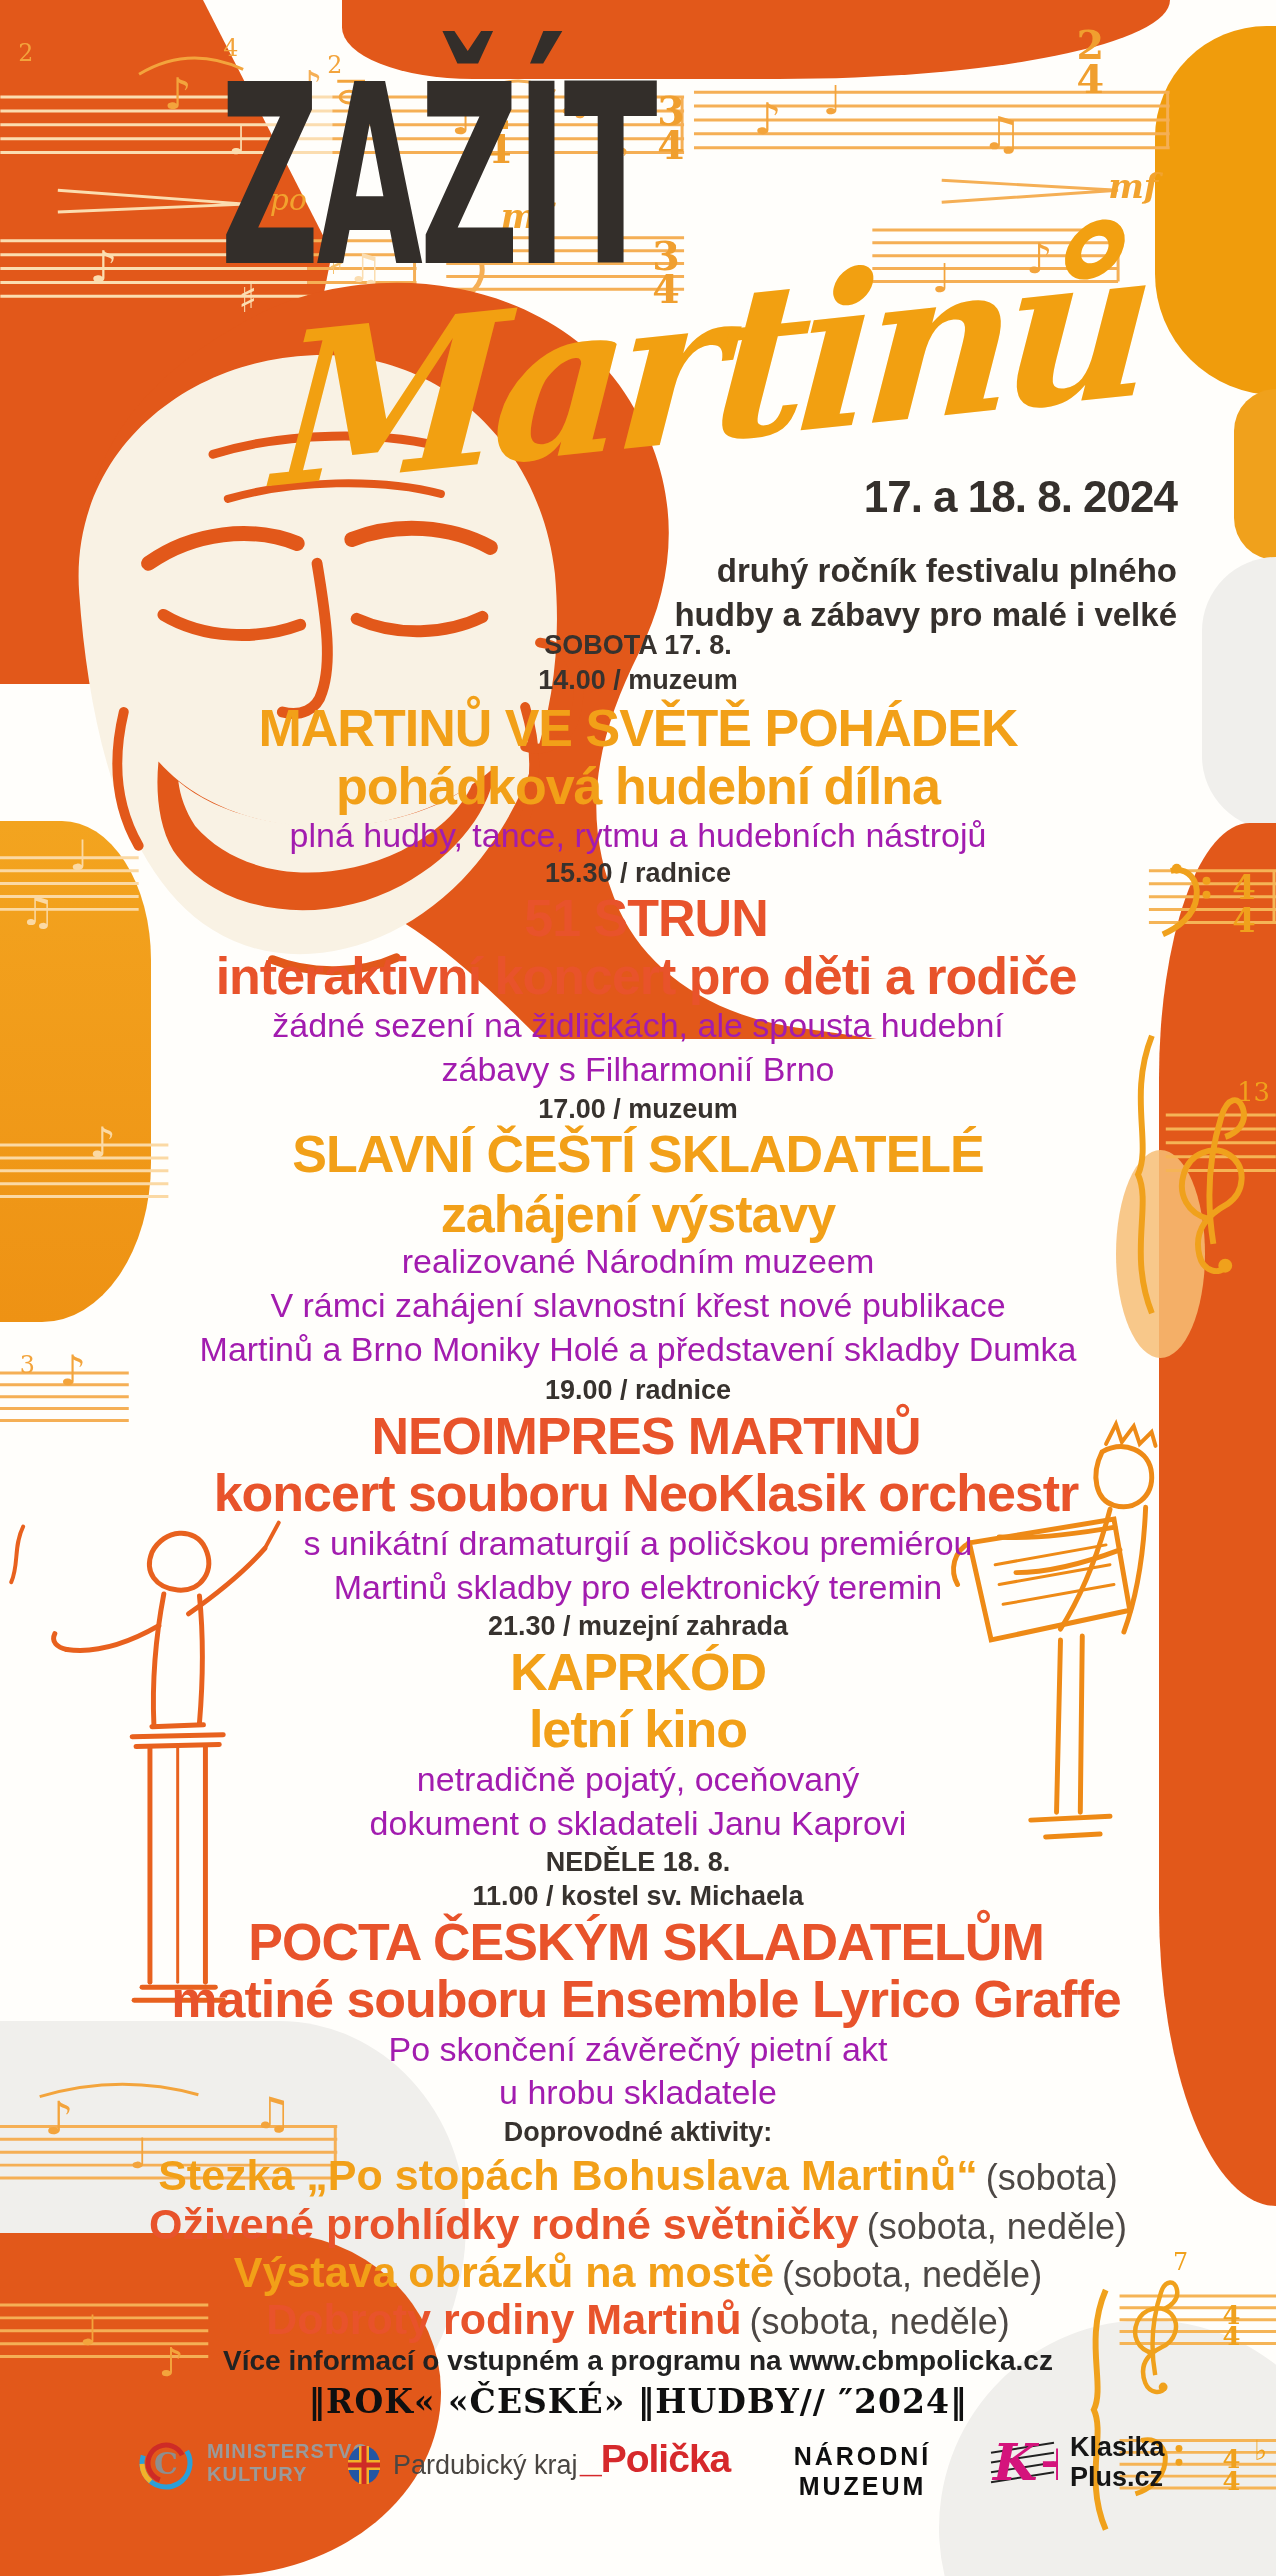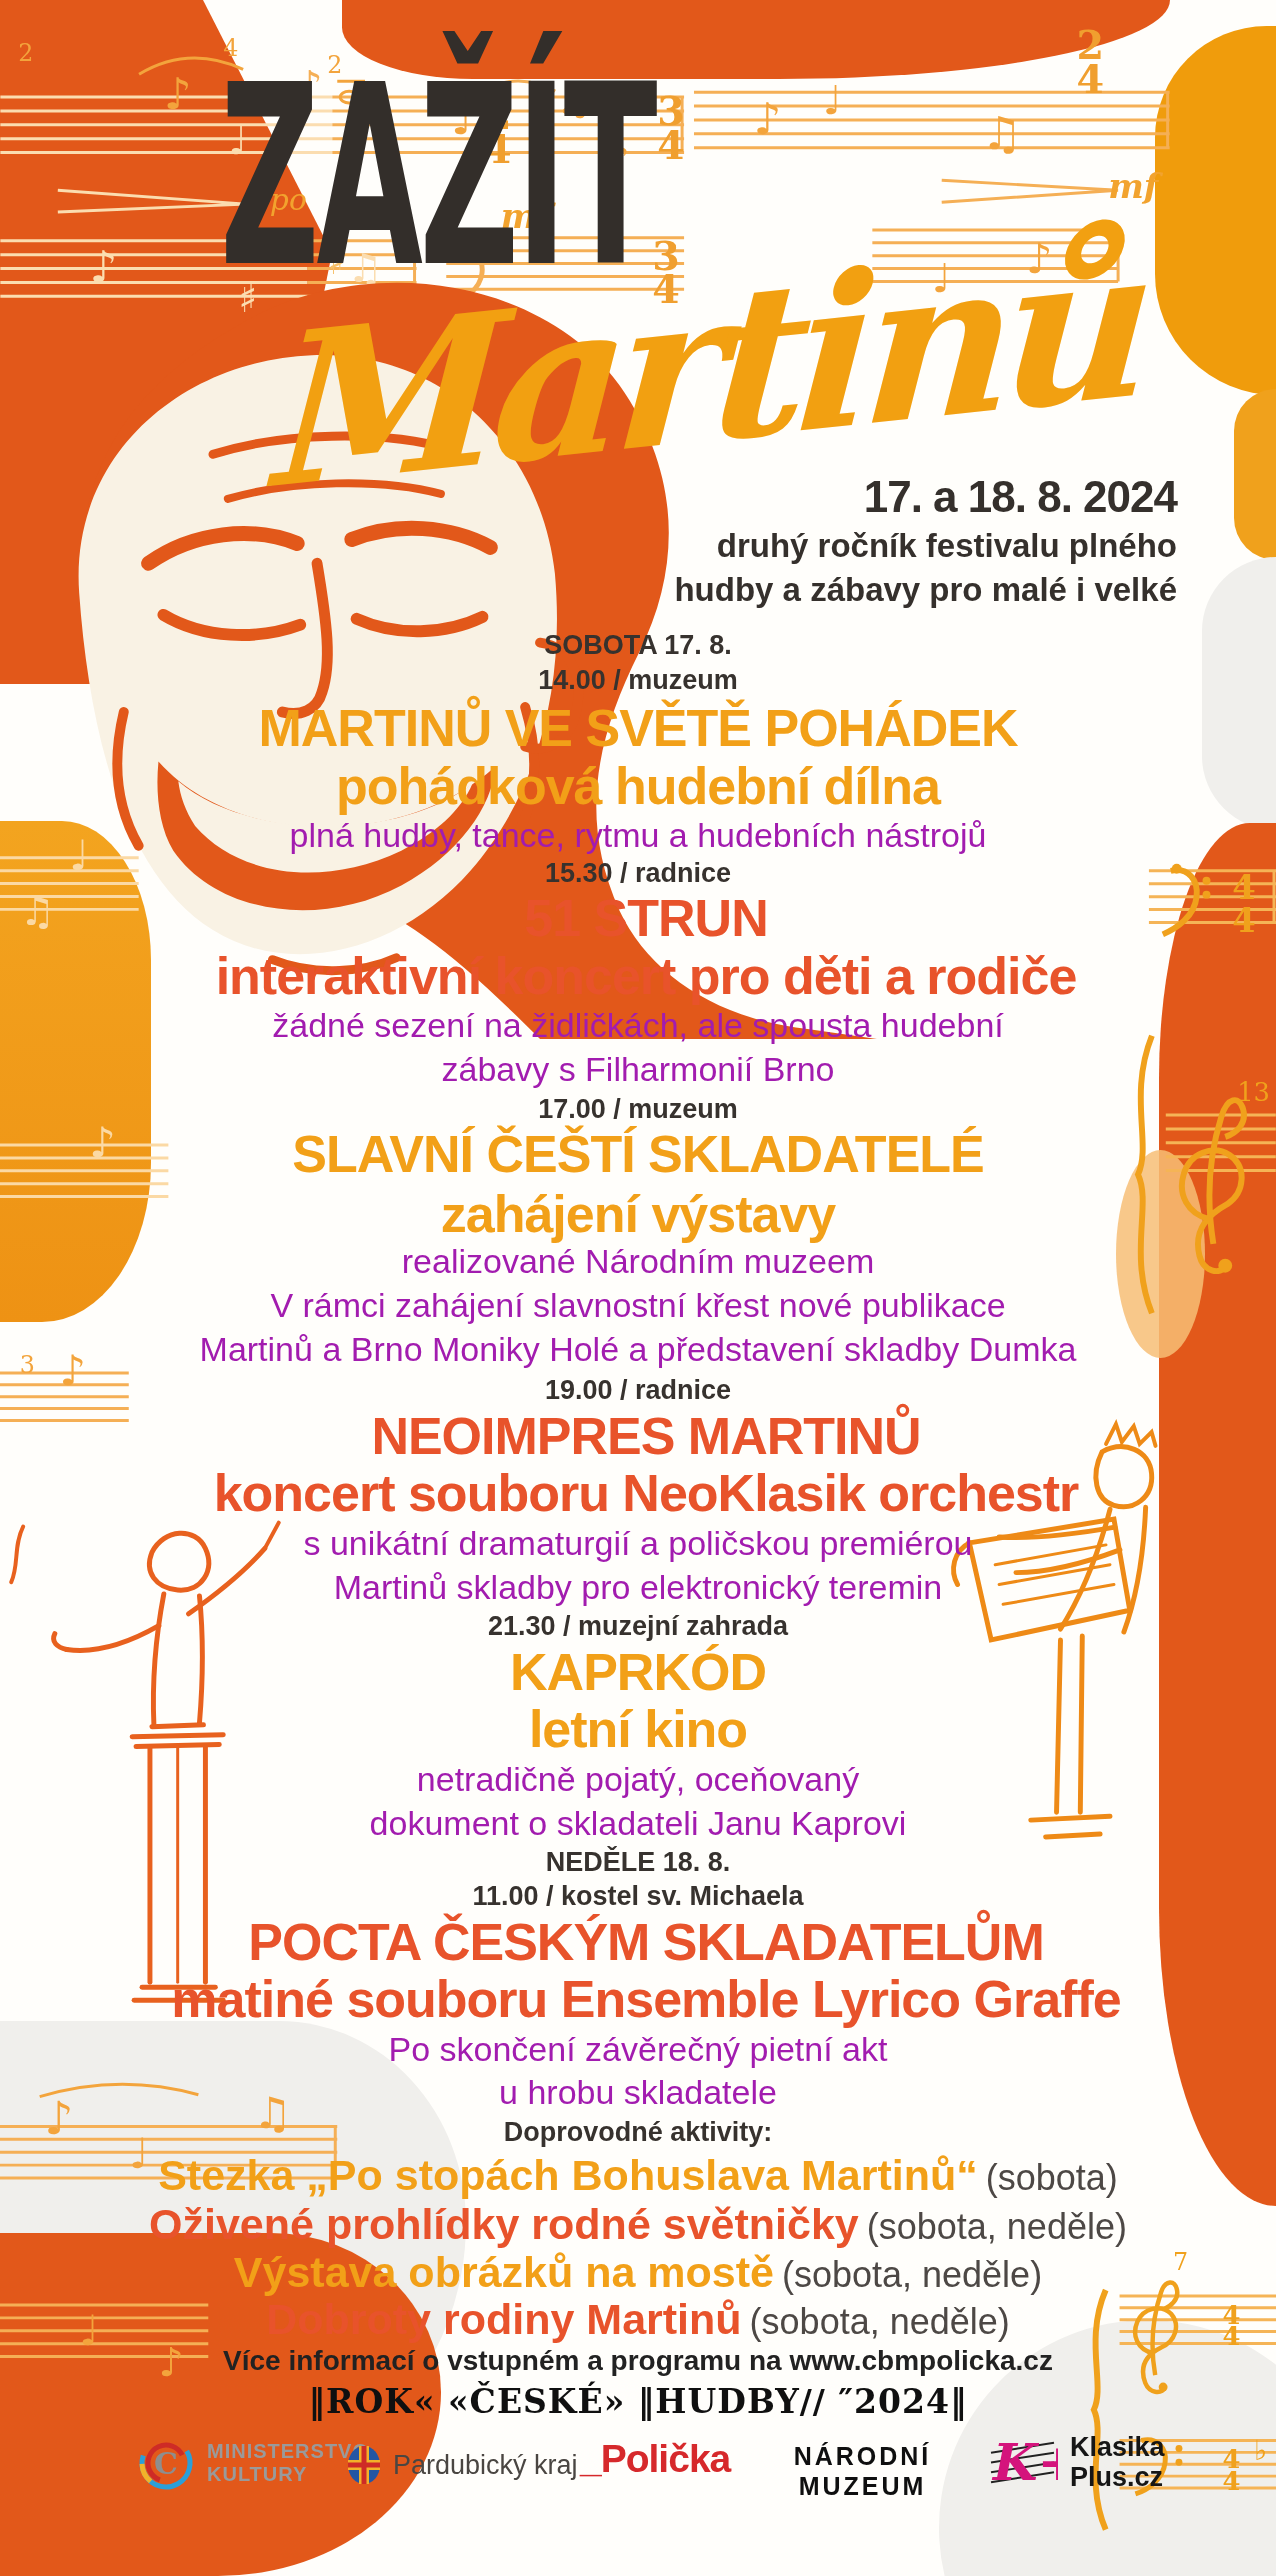--- a/index.html
+++ b/index.html
@@ -34,21 +34,21 @@
   .bl-orange{left:0;top:2233px;width:441px;height:343px;background:#E2581A;
     border-radius:0 317px 416px 0 / 0 297px 343px 0;}
   
   .z1{z-index:1}.z3{z-index:3}.z4{z-index:4}.z5{z-index:5}
   
   .big-title{left:220px;top:58px;font-family:"DejaVu Sans",sans-serif;
     font-size:250px;font-weight:800;letter-spacing:-6px;line-height:.95;
     color:#332E2A;transform:scaleX(.55);transform-origin:left top;white-space:nowrap;}
   .date-block{right:99px;top:472px;text-align:right;color:#35302C;}
   .date-line{font-size:44px;font-weight:800;letter-spacing:-1px;}
-  .sub-lines{margin-top:2px;font-size:33px;font-weight:700;line-height:1.32;}
+  .sub-lines{margin-top:27px;font-size:33px;font-weight:700;line-height:1.32;}
   
   .ln{position:absolute;left:0;width:100%;text-align:center;line-height:1.08;white-space:nowrap;}
   .day,.time{font-size:27px;font-weight:800;color:#37322E;}
   .t-amber{font-size:52px;font-weight:800;color:#F2A018;letter-spacing:-1px;}
   .t-red{font-size:52px;font-weight:800;color:#E8532B;letter-spacing:-1px;padding-left:8px;}
   .body-t{font-size:34px;color:#a21caf;}
   .act-t{font-size:43px;font-weight:800;}
   .amber{color:#F2A018;} .redor{color:#E8532B;}
   .act-n{font-size:36px;color:#4D4845;margin-left:8px;}
   .info-line{font-size:28px;font-weight:800;color:#222;}

